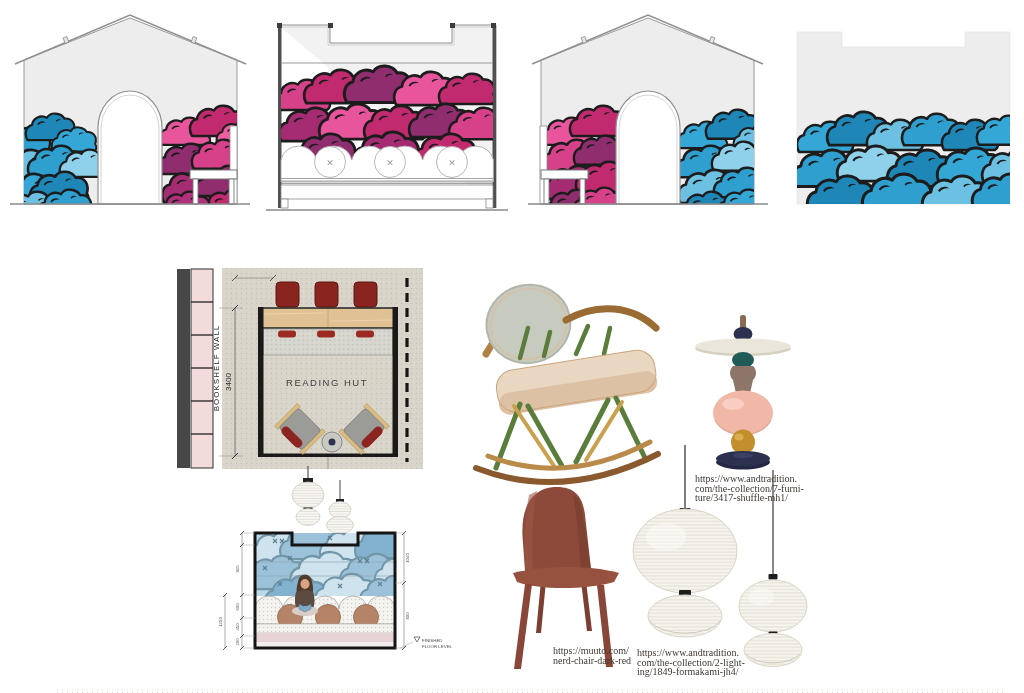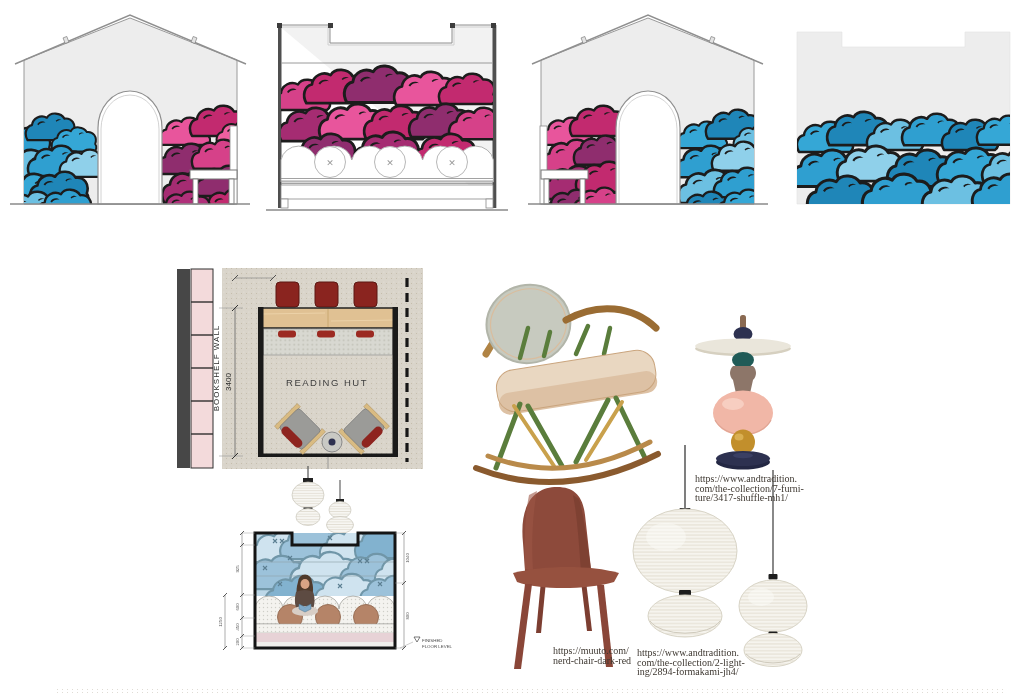--- a/index.html
+++ b/index.html
@@ -474,18 +474,18 @@
     <span>com/the-collection/7-furni-</span>
     <span>ture/3417-shuffle-mh1/</span>
   </div>
   <div class="abs url" style="left:553px;top:646px;width:90px">
     <span>https://muuto.com/</span>
     <span>nerd-chair-dark-red</span>
   </div>
   <div class="abs url" style="left:637px;top:648px;width:118px">
     <span>https://www.andtradition.</span>
     <span>com/the-collection/2-light-</span>
-    <span>ing/2894-formakami-jh4/</span>
+    <span>ing/1849-formakami-jh4/</span>
   </div>
 
   <div class="abs bottom-strip" style="left:55px;top:688px;width:950px;height:5px"></div>
 
 </div>
 
 </body></html>

